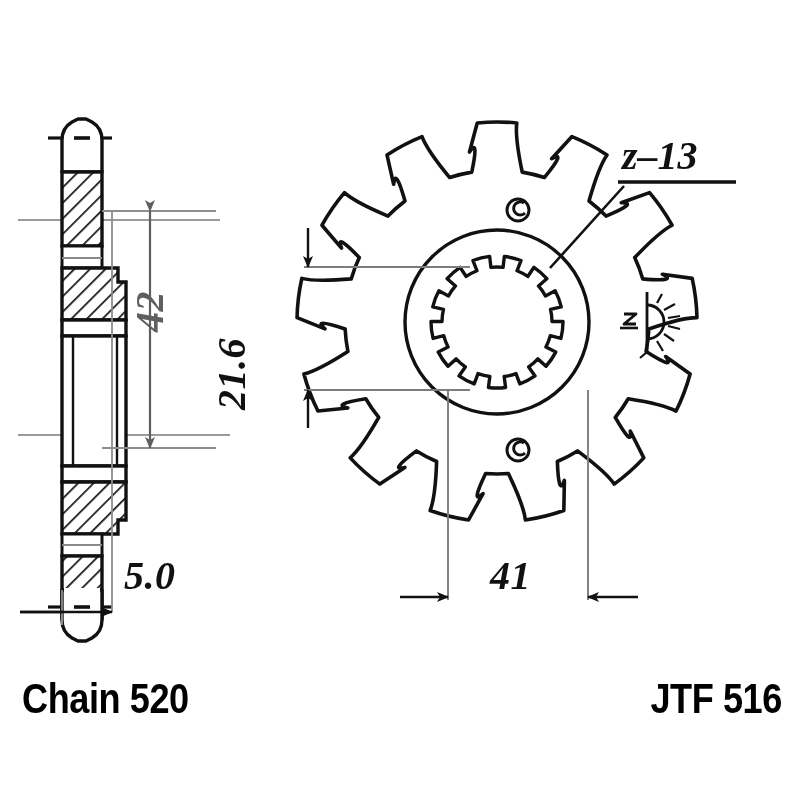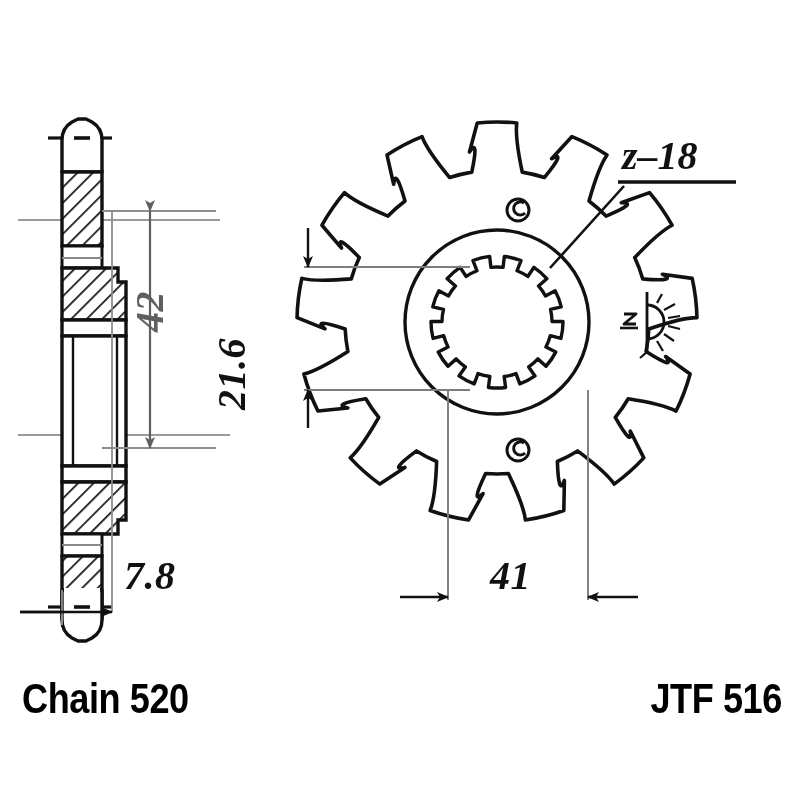--- a/index.html
+++ b/index.html
@@ -198,25 +198,25 @@
 
     <g>
       <line x1="550" y1="268" x2="624" y2="186" stroke="#111111" stroke-width="2.6"></line>
       <line x1="618" y1="182" x2="736" y2="182" stroke="#111111" stroke-width="3.4"></line>
     </g>
 
   </svg>
 
   <div class="lbl lbl-dim lbl-dim-light lbl-rot90" style="left:170px; top:292px;">42</div>
 
-  <div class="lbl lbl-dim" style="left:124px; top:556px;">7.8</div>
+  <div class="lbl lbl-dim" style="left:124px; top:556px;">5.0</div>
 
   <div class="lbl lbl-dim lbl-rot90" style="left:252px; top:370px;">21.6</div>
 
   <div class="lbl lbl-dim" style="left:490px; top:556px;">41</div>
 
-  <div class="lbl lbl-z" style="left:622px; top:136px;">z–18</div>
+  <div class="lbl lbl-z" style="left:622px; top:136px;">z–13</div>
 
   <div class="lbl lbl-title" style="left:22px; top:678px;">Chain 520</div>
 
   <div class="lbl lbl-title right-align" style="right:18px; top:678px;">JTF 516</div>
 
 </div>
 
 </body></html>

